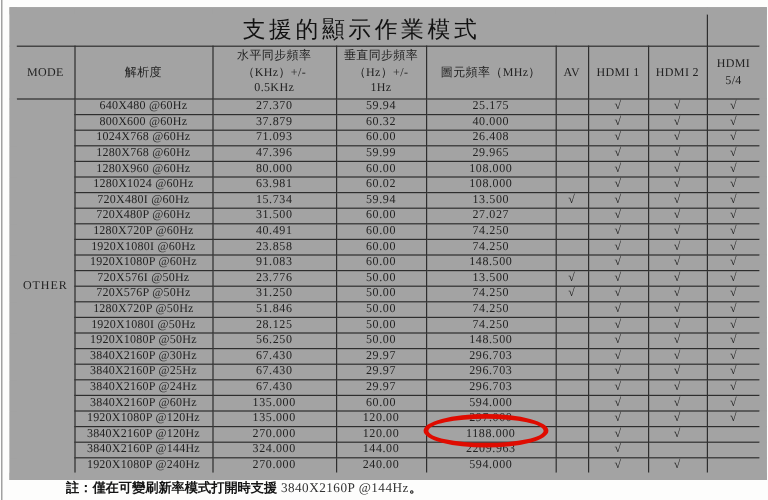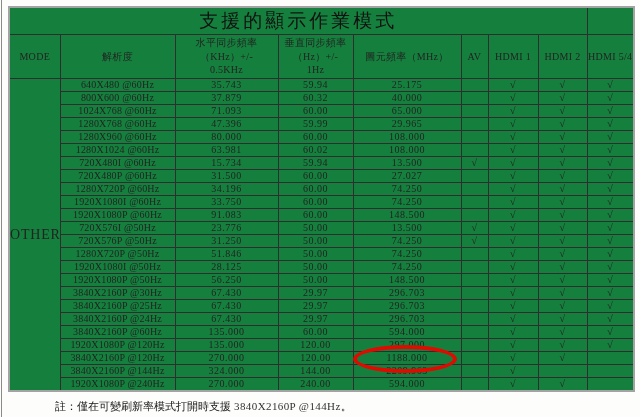--- a/index.html
+++ b/index.html
@@ -2,38 +2,38 @@
 <html><head>
 <meta charset="utf-8">
 <style>
   html,body{margin:0;padding:0;}
   body{width:640px;height:417px;background:#ffffff;overflow:hidden;}
   .page{position:relative;width:640px;height:417px;background:#fdfdfc;
         font-family:"Liberation Serif","DejaVu Serif",serif;color:#1c1c1c;}
   .page-edge{position:absolute;left:1px;top:0;width:1px;height:417px;background:#8a8a8a;}
 
   table.modes{position:absolute;left:8px;top:6px;border-collapse:collapse;table-layout:fixed;
-              width:625px;border:2px solid #a3a3a3;background:#15803d;}
+              width:625px;border:6px solid #a3a3a3;background:#a3a3a3;}
   .modes td,.modes th{border:1px solid #2e2e2e;padding:0;margin:0;text-align:center;
               vertical-align:middle;font-weight:normal;overflow:hidden;}
   .title-cell{height:24px;font-size:19px;letter-spacing:3px;color:#111;}
   .title-side-cell{height:24px;}
   .header-row th{height:43px;font-size:10px;line-height:1.35;white-space:pre-line;
                  letter-spacing:0.3px;color:#222;}
-  .mode-cell{font-size:14px;letter-spacing:0.8px;color:#222;}
+  .mode-cell{font-size:10px;letter-spacing:0.8px;color:#222;}
   tbody td{height:12px;font-size:10px;letter-spacing:0.5px;line-height:12px;color:#222;}
   td.res{letter-spacing:0.2px;font-family:Liberation Serif, serif;}
   td.chk{font-size:10px;}
 
   .red-oval{position:absolute;left:353px;top:345px;width:104px;height:28px;
             box-sizing:border-box;border:4px solid #df0b00;border-radius:50%;
             pointer-events:none;}
 
   .footnote{position:absolute;left:55px;top:399px;font-size:11px;white-space:nowrap;}
-  .fn-zh{font-family:"Liberation Sans","DejaVu Sans",sans-serif;font-weight:normal;color:#151515;}
+  .fn-zh{font-family:"Liberation Sans","DejaVu Sans",sans-serif;font-weight:bold;color:#151515;}
   .fn-en{font-family:"Liberation Serif","DejaVu Serif",serif;color:#333;letter-spacing:0.4px;}
 </style>
 </head>
 <body>
 
 <div class="page">
   <div class="page-edge"></div>
 
   <table class="modes">
     <colgroup>
@@ -65,21 +65,21 @@
         <th>AV</th>
         <th>HDMI 1</th>
         <th>HDMI 2</th>
         <th>HDMI 5/4</th>
       </tr>
     </thead>
     <tbody>
         <tr>
           <td rowspan="24" class="mode-cell">OTHER</td>
           <td class="res">640X480 @60Hz</td>
-          <td>35.743</td>
+          <td>27.370</td>
           <td>59.94</td>
           <td>25.175</td>
           <td class="chk"></td>
           <td class="chk">√</td>
           <td class="chk">√</td>
           <td class="chk">√</td>
         </tr>
         <tr>
           <td class="res">800X600 @60Hz</td>
           <td>37.879</td>
@@ -87,21 +87,21 @@
           <td>40.000</td>
           <td class="chk"></td>
           <td class="chk">√</td>
           <td class="chk">√</td>
           <td class="chk">√</td>
         </tr>
         <tr>
           <td class="res">1024X768 @60Hz</td>
           <td>71.093</td>
           <td>60.00</td>
-          <td>65.000</td>
+          <td>26.408</td>
           <td class="chk"></td>
           <td class="chk">√</td>
           <td class="chk">√</td>
           <td class="chk">√</td>
         </tr>
         <tr>
           <td class="res">1280X768 @60Hz</td>
           <td>47.396</td>
           <td>59.99</td>
           <td>29.965</td>
@@ -145,31 +145,31 @@
           <td>31.500</td>
           <td>60.00</td>
           <td>27.027</td>
           <td class="chk"></td>
           <td class="chk">√</td>
           <td class="chk">√</td>
           <td class="chk">√</td>
         </tr>
         <tr>
           <td class="res">1280X720P @60Hz</td>
-          <td>34.196</td>
+          <td>40.491</td>
           <td>60.00</td>
           <td>74.250</td>
           <td class="chk"></td>
           <td class="chk">√</td>
           <td class="chk">√</td>
           <td class="chk">√</td>
         </tr>
         <tr>
           <td class="res">1920X1080I @60Hz</td>
-          <td>33.750</td>
+          <td>23.858</td>
           <td>60.00</td>
           <td>74.250</td>
           <td class="chk"></td>
           <td class="chk">√</td>
           <td class="chk">√</td>
           <td class="chk">√</td>
         </tr>
         <tr>
           <td class="res">1920X1080P @60Hz</td>
           <td>91.083</td>

